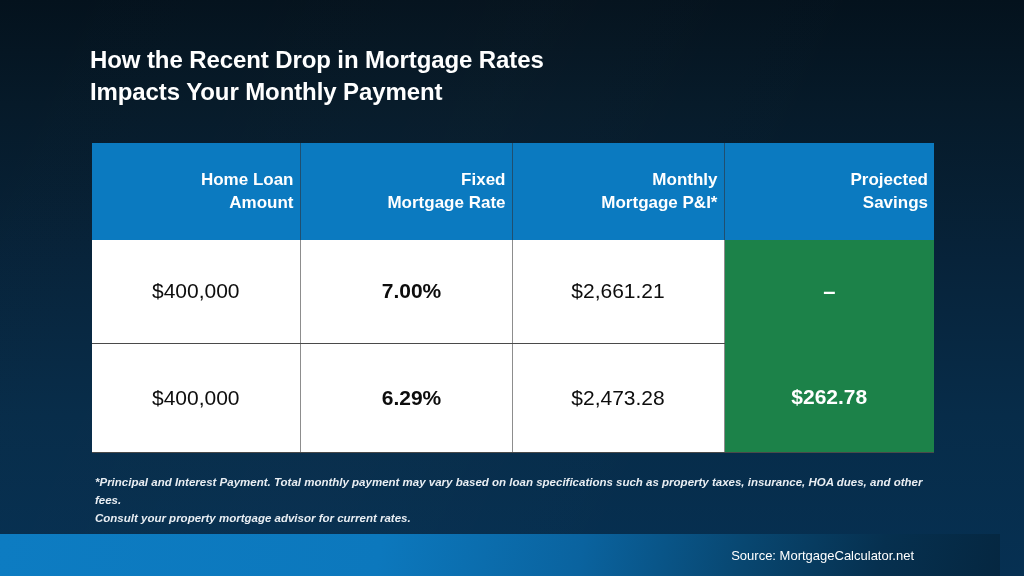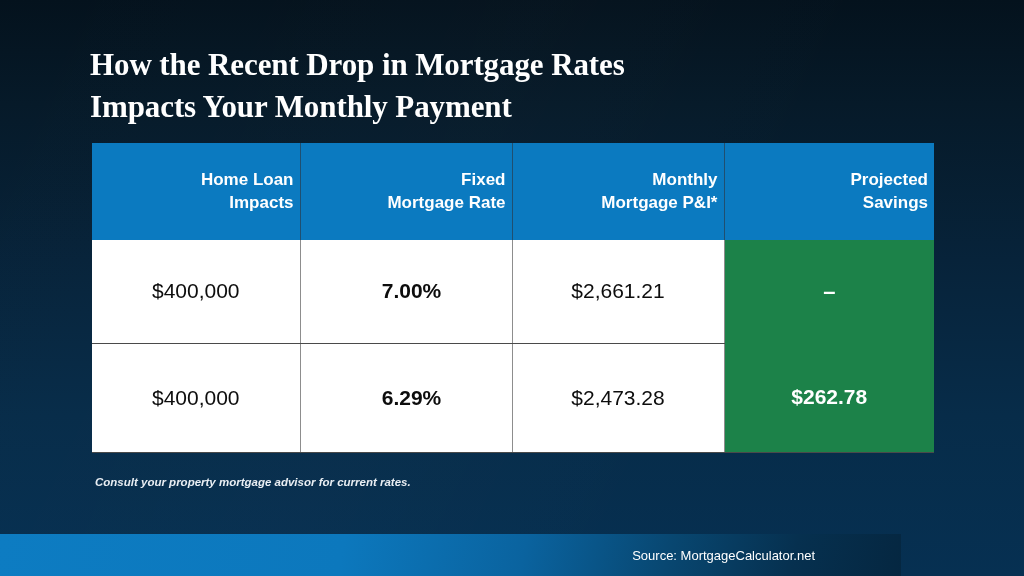--- a/index.html
+++ b/index.html
@@ -37,25 +37,24 @@
     pointer-events: none;
   }
 
   
   #title {
     position: absolute;
     left: 90px;
     top: 44px;
     width: 760px;
     color: #ffffff;
-    font-size: 31px;
+    font-size: 24px;
     font-weight: bold;
     line-height: 1.34;
     letter-spacing: -0.1px;
-    font-family: Liberation Serif, serif;
   }
   #title .line { display: block; white-space: nowrap; }
 
   
   #table {
     position: absolute;
     left: 92px;
     top: 143px;
     width: 842px;
     border-collapse: collapse;
@@ -117,21 +116,21 @@
     font-weight: bold;
     line-height: 1.55;
   }
   #footnote .fl { display: block; }
 
   
   #bottom-bar {
     position: absolute;
     left: 0;
     bottom: 0;
-    width: 901px;
+    width: 1000px;
     height: 42px;
     background: linear-gradient(100deg,
         #0d7cc2 0%,
         #0c78bd 38%,
         #0a639f 58%,
         #084771 74%,
         #06304f 88%,
         #052741 100%);
   }
   #source {
@@ -158,21 +157,21 @@
     <colgroup>
       <col class="c1">
         <col class="c2">
         <col class="c3">
         <col class="c4">
     </colgroup>
     <thead>
       <tr>
         <th>
           <span class="hl">Home Loan</span>
-          <span class="hl">Impacts</span>
+          <span class="hl">Amount</span>
         </th>
         <th>
           <span class="hl">Fixed</span>
           <span class="hl">Mortgage Rate</span>
         </th>
         <th>
           <span class="hl">Monthly</span>
           <span class="hl">Mortgage P&amp;I*</span>
         </th>
         <th>
@@ -191,20 +190,21 @@
       <tr class="row-2">
         <td>$400,000</td>
         <td class="strong">6.29%</td>
         <td>$2,473.28</td>
         <td class="savings">$262.78</td>
       </tr>
     </tbody>
   </table>
 
   <div id="footnote">
+    <span class="fl">*Principal and Interest Payment. Total monthly payment may vary based on loan specifications such as property taxes, insurance, HOA dues, and other fees.</span>
     <span class="fl">Consult your property mortgage advisor for current rates.</span>
   </div>
 
   <div id="bottom-bar">
     <span id="source">Source: MortgageCalculator.net</span>
   </div>
 
 </div>
 
 </body></html>

